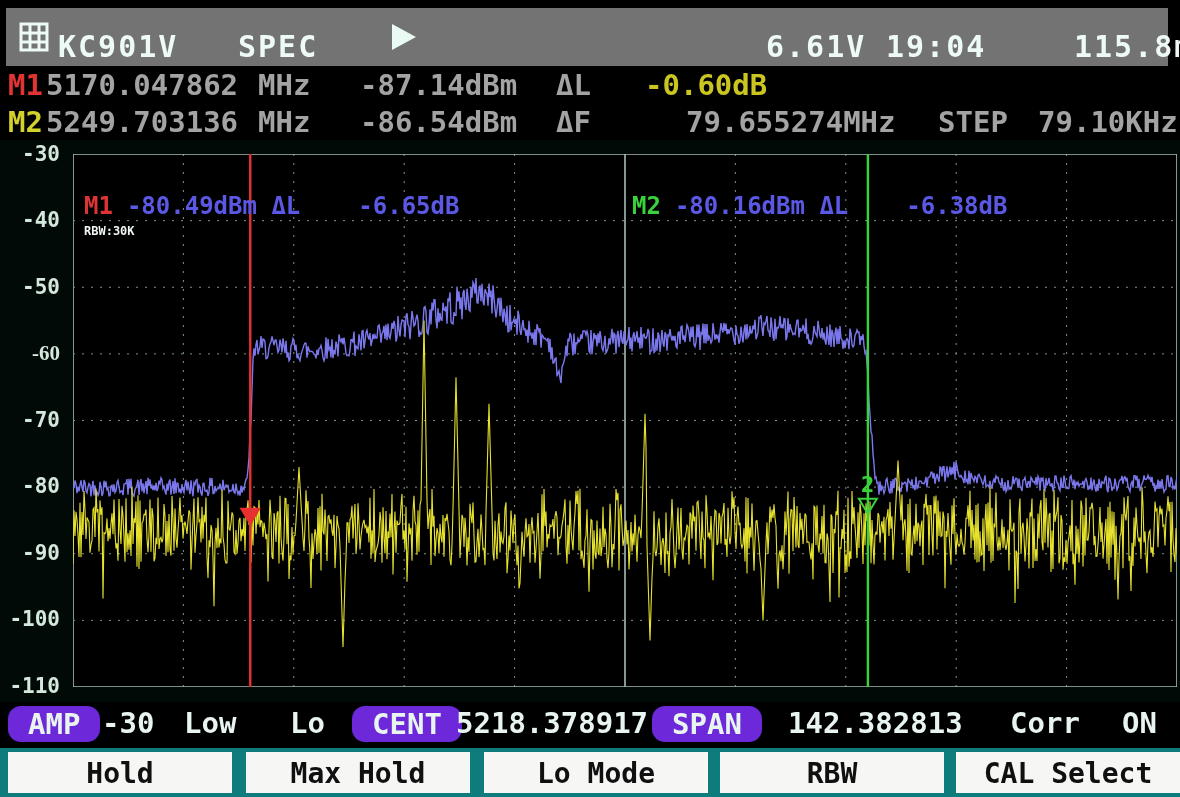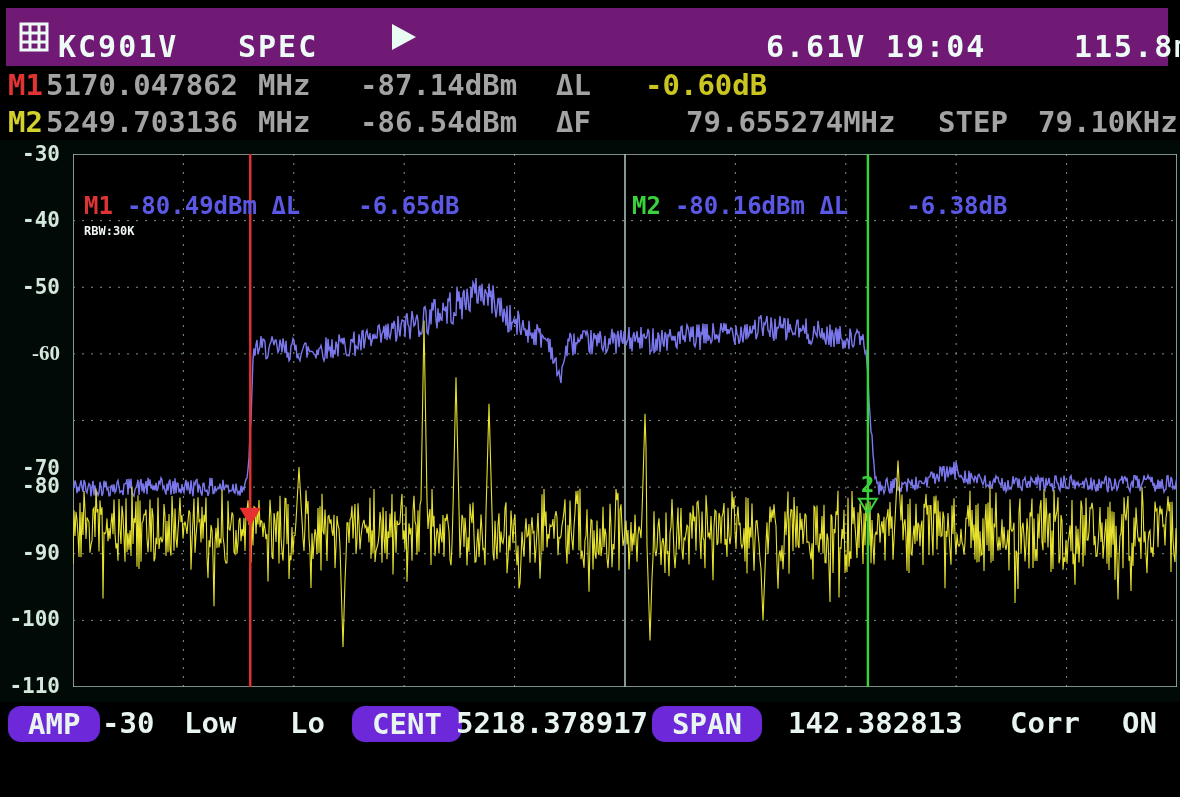--- a/index.html
+++ b/index.html
@@ -1,38 +1,38 @@
 <!DOCTYPE html>
 <html><head>
 <meta charset="utf-8">
 <style>
   html,body{margin:0;padding:0;background:#000;}
   .screen{position:relative;width:1180px;height:797px;background:#000;overflow:hidden;
           font-family:"DejaVu Sans Mono","Liberation Mono",monospace;}
   
-  .topbar{position:absolute;top:8px;left:6px;right:12px;height:75px;background:#701a75;}
+  .topbar{position:absolute;top:8px;left:6px;right:12px;height:75px;background:#737373;}
   .topbar span{position:absolute;top:50%;transform:translateY(-50%);
                font-size:30px;font-weight:bold;color:#eefaf6;letter-spacing:2px;white-space:nowrap;}
   .brand-icon{position:absolute;left:12px;top:13px;width:32px;height:32px;transform:none;}
   .model{left:52px;} .mode{left:232px;}
   .play{position:absolute;left:382px;top:14px;width:30px;height:30px;transform:none;}
   .voltage{left:760px;} .clock{left:880px;} .aux{left:1068px;}
   
   .mrow{position:absolute;left:0;width:1180px;height:37px;background:#000;}
   .row1{top:66px;} .row2{top:103px;}
   .mrow span{position:absolute;top:2px;font-size:29px;font-weight:bold;white-space:nowrap;}
   .yel{color:#a3a3a3;} .olv{color:#cbc51f;} .red{color:#e03434;} .grnYel{color:#d3d22a;}
   
   .chart{position:absolute;top:140px;left:0;width:1180px;height:562px;background:#020a08;}
   .ylabels{position:absolute;left:0;top:0;width:64px;height:562px;}
   .ylabels span{position:absolute;right:4px;width:60px;text-align:right;font-size:21px;
                 color:#d4e8dc;font-weight:bold;}
   .ylabels span:nth-child(1){top:2px;} .ylabels span:nth-child(2){top:68px;}
   .ylabels span:nth-child(3){top:135px;} .ylabels span:nth-child(4){top:201px;font-family:Liberation Serif, serif;}
-  .ylabels span:nth-child(5){top:268px;margin-top:48px;} .ylabels span:nth-child(6){top:334px;}
+  .ylabels span:nth-child(5){top:268px;} .ylabels span:nth-child(6){top:334px;}
   .ylabels span:nth-child(7){top:401px;} .ylabels span:nth-child(8){top:467px;}
   .ylabels span:nth-child(9){top:534px;}
   .plotwrap{position:absolute;left:73px;top:14px;width:1104px;height:533px;background:#000;}
   .overlay{position:absolute;font-size:24px;font-weight:bold;white-space:nowrap;z-index:5;}
   .ovl-m1{left:84px;top:52px;} .ovl-m2{left:632px;top:52px;}
   .ovl-rbw{left:84px;top:84px;font-size:12px;color:#eef4f2;}
   .blueTxt{color:#5b58e6;} .gap{margin-left:58px;}
   .ovlRed{color:#e03434;margin-right:14px;} .ovlGrn{color:#3ad23a;margin-right:14px;}
   
   .status{position:absolute;top:702px;left:0;width:1180px;height:46px;background:#000;}
@@ -151,14 +151,21 @@
     <span class="s-low">Low</span>
     <span class="s-lo">Lo</span>
     <span class="keybox s-cent">CENT</span>
     <span class="s-centv">5218.378917</span>
     <span class="keybox s-span">SPAN</span>
     <span class="s-spanv">142.382813</span>
     <span class="s-corr">Corr</span>
     <span class="s-on">ON</span>
   </div>
 
+  <div class="softkeys">
+    <button class="key k0">Hold</button>
+    <button class="key k1">Max Hold</button>
+    <button class="key k2">Lo Mode</button>
+    <button class="key k3">RBW</button>
+    <button class="key k4">CAL Select</button>
+  </div>
 
 </div>
 
 </body></html>

